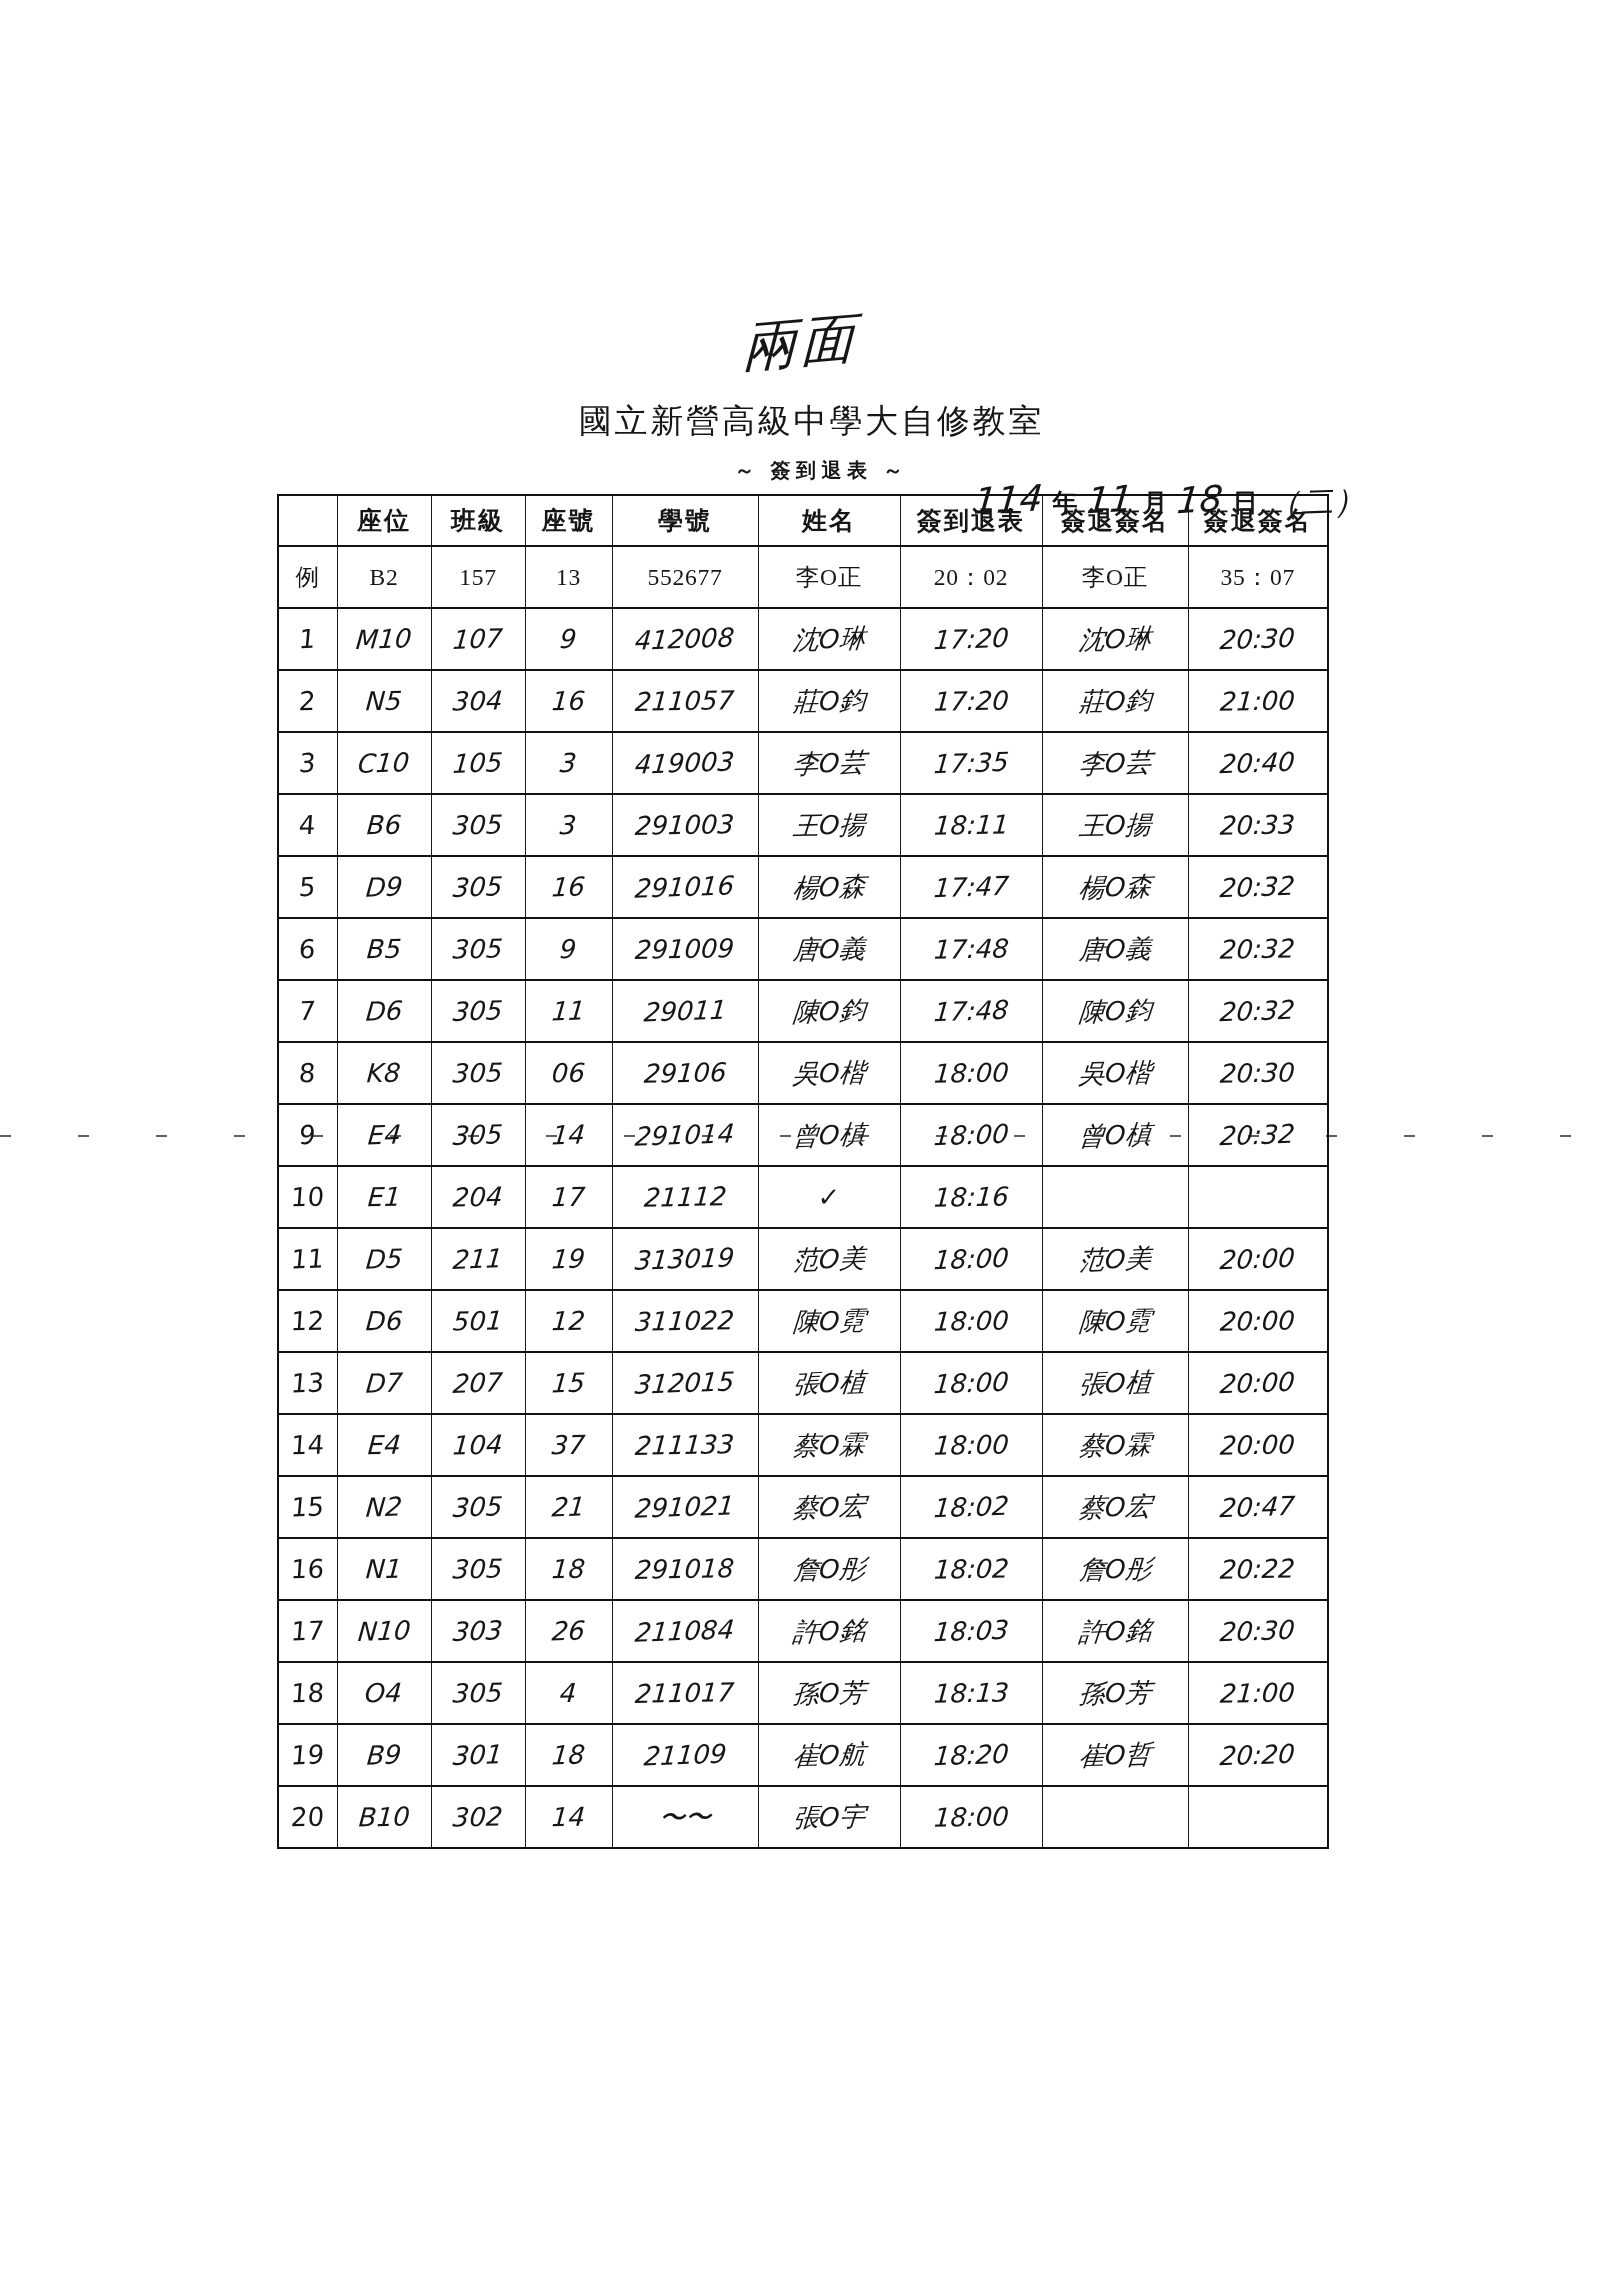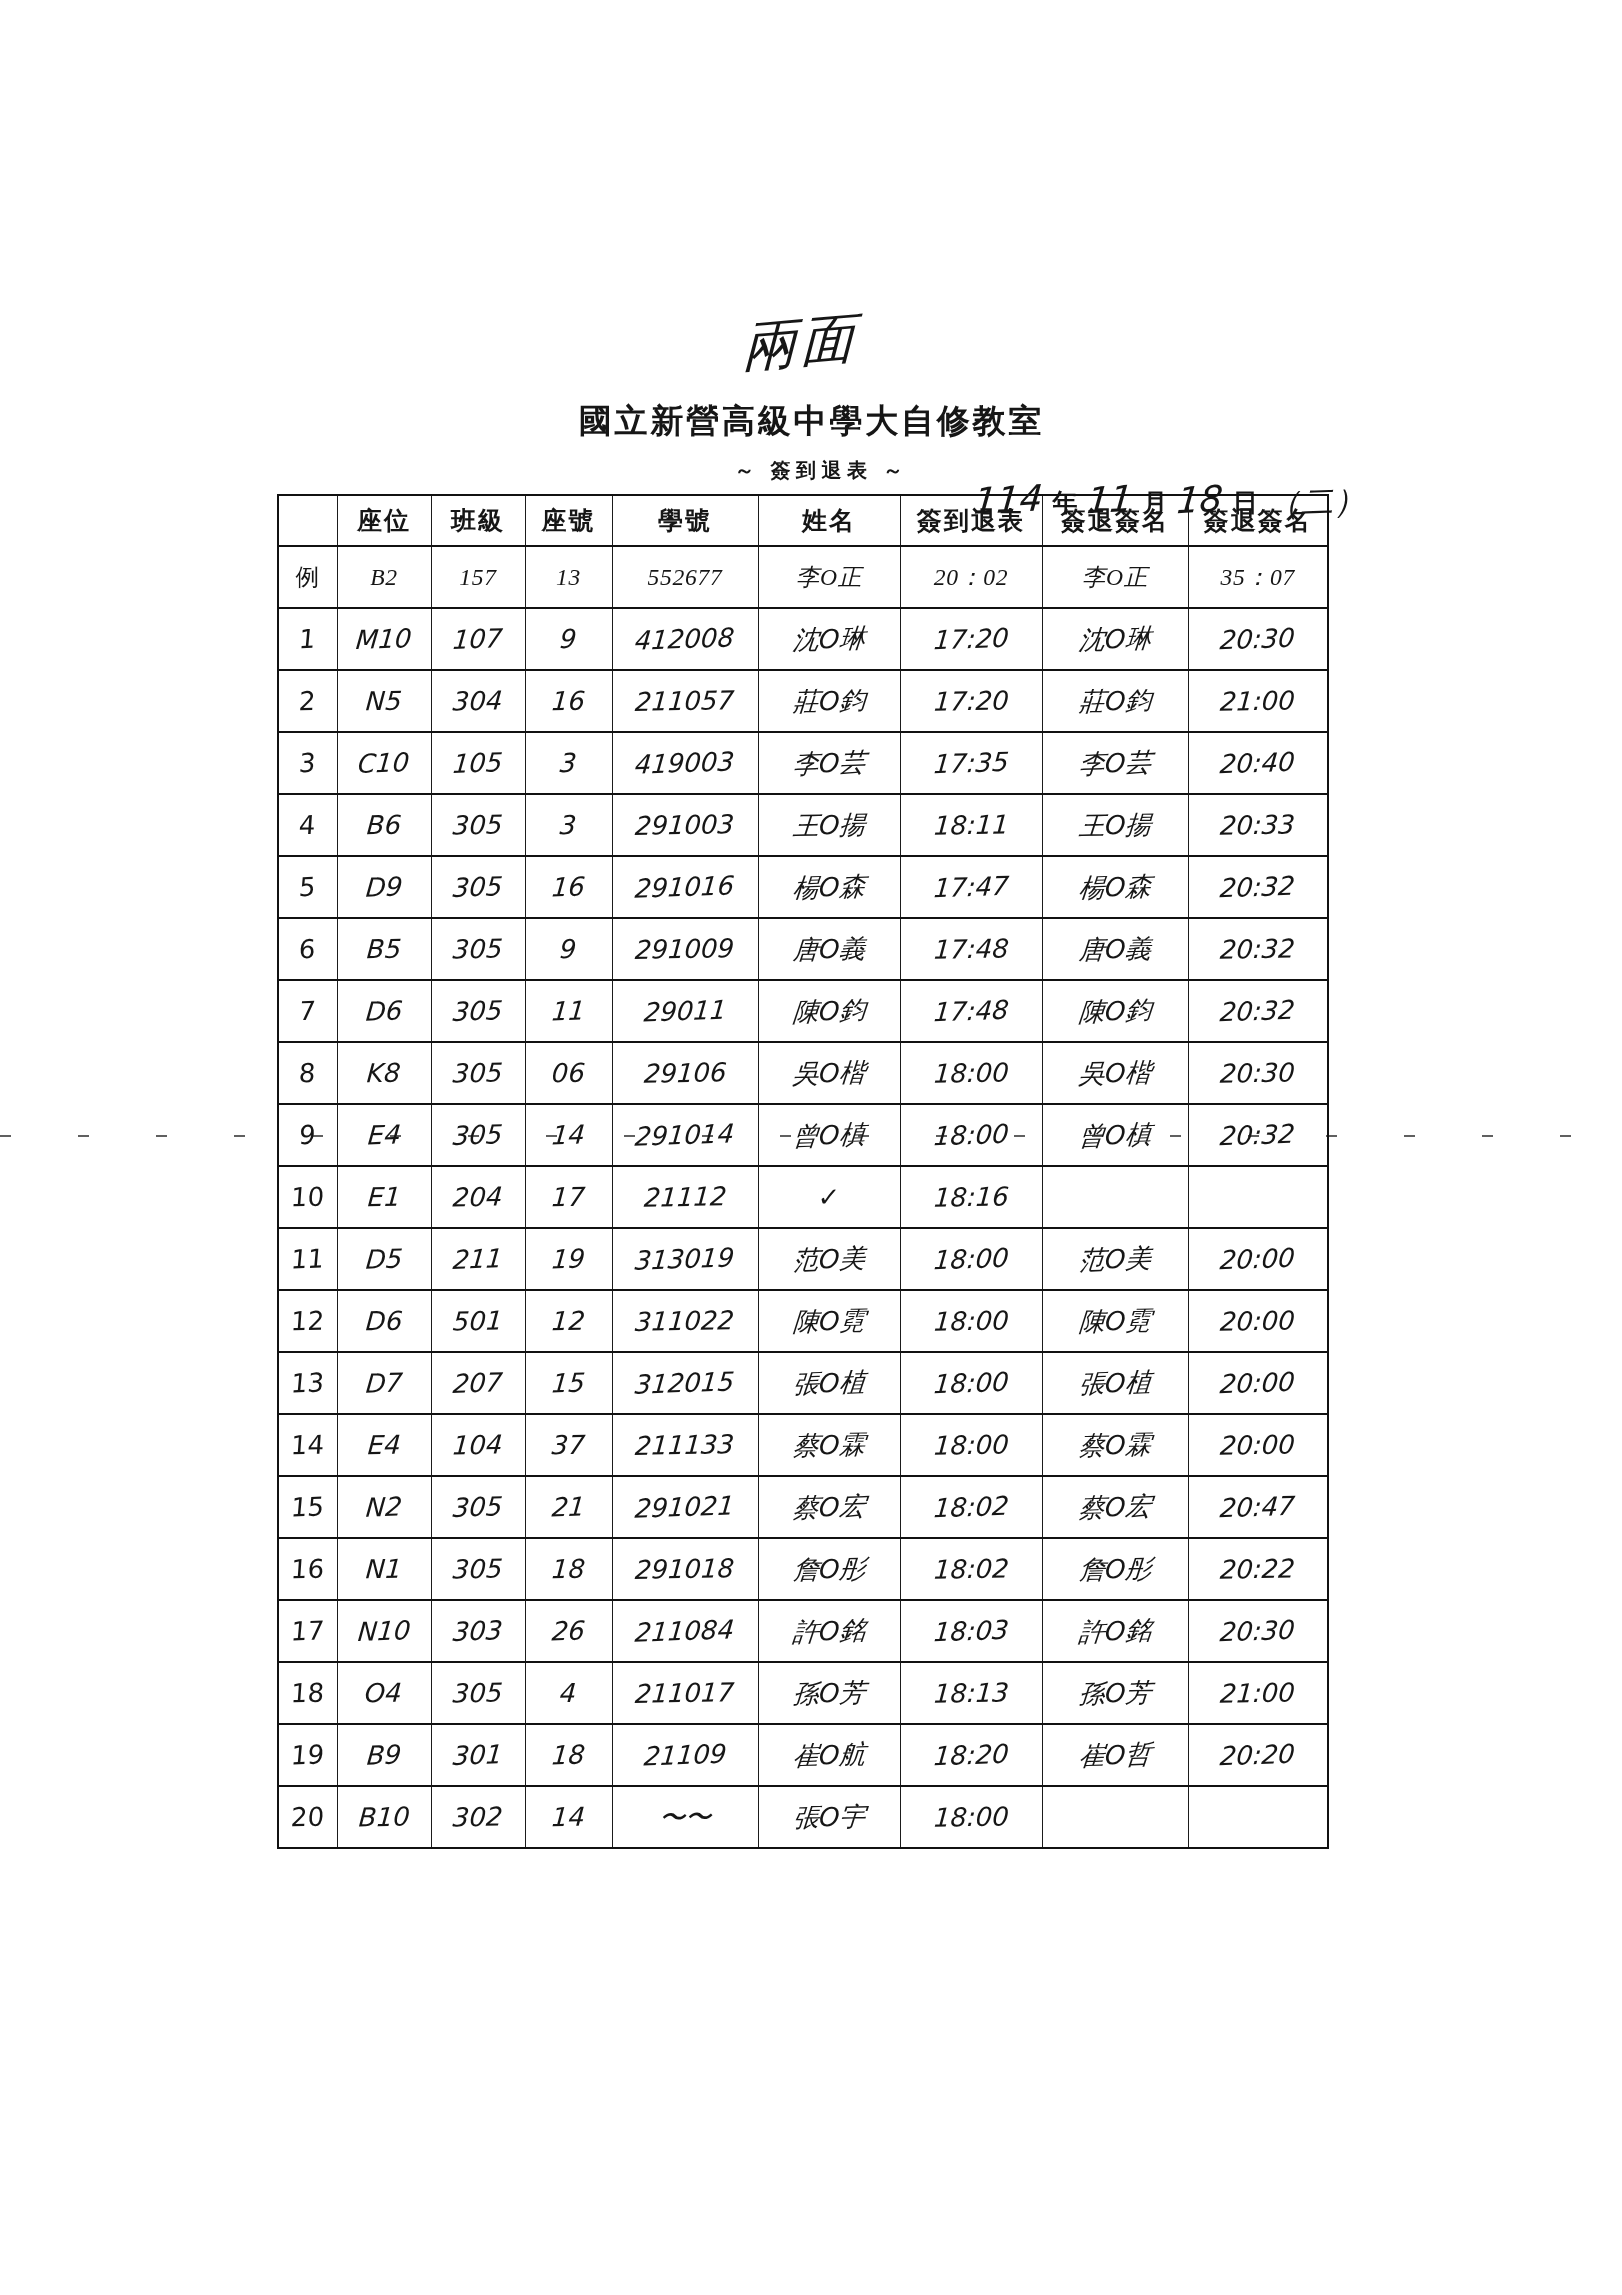--- a/index.html
+++ b/index.html
@@ -17,21 +17,21 @@
     font-size:54px;line-height:1;
     font-family:"DejaVu Sans",sans-serif;
     font-style:italic;
     transform:rotate(-5deg) skewX(-6deg);
     letter-spacing:4.2px;
   }
   
   .doc-title{
     position:absolute;left:0;top:399px;width:1623px;
     text-align:center;
-    font-size:33px;font-weight:700;
+    font-size:33px;font-weight:400;
     letter-spacing:2.8px;
     font-family:"Liberation Serif",serif;
   }
   
   .subtitle-line{
     position:absolute;left:0;top:449px;width:1623px;height:76px;
   }
   .subtitle{
     position:absolute;left:10px;width:1623px;text-align:center;
     top:8.3px;
@@ -87,21 +87,20 @@
     font-family:"Liberation Serif",serif;
   }
   table.sign-sheet tbody tr{height:62px;}
   td.no-cell{
     font-size:22px;
     font-family:"Liberation Sans",sans-serif;
     font-style:normal !important;
   }
   tr.example-row td{
     font-family:"Liberation Serif",serif;
-    font-style:italic;
     font-size:23.6px;letter-spacing:0.7px;
   }
   tr.data-row td{
     font-family:"DejaVu Sans",sans-serif;
     font-style:italic;
     font-size:26px;
   }
   tr.data-row td .ink{
     display:inline-block;
     transform:rotate(-2deg) skewX(-7deg);

